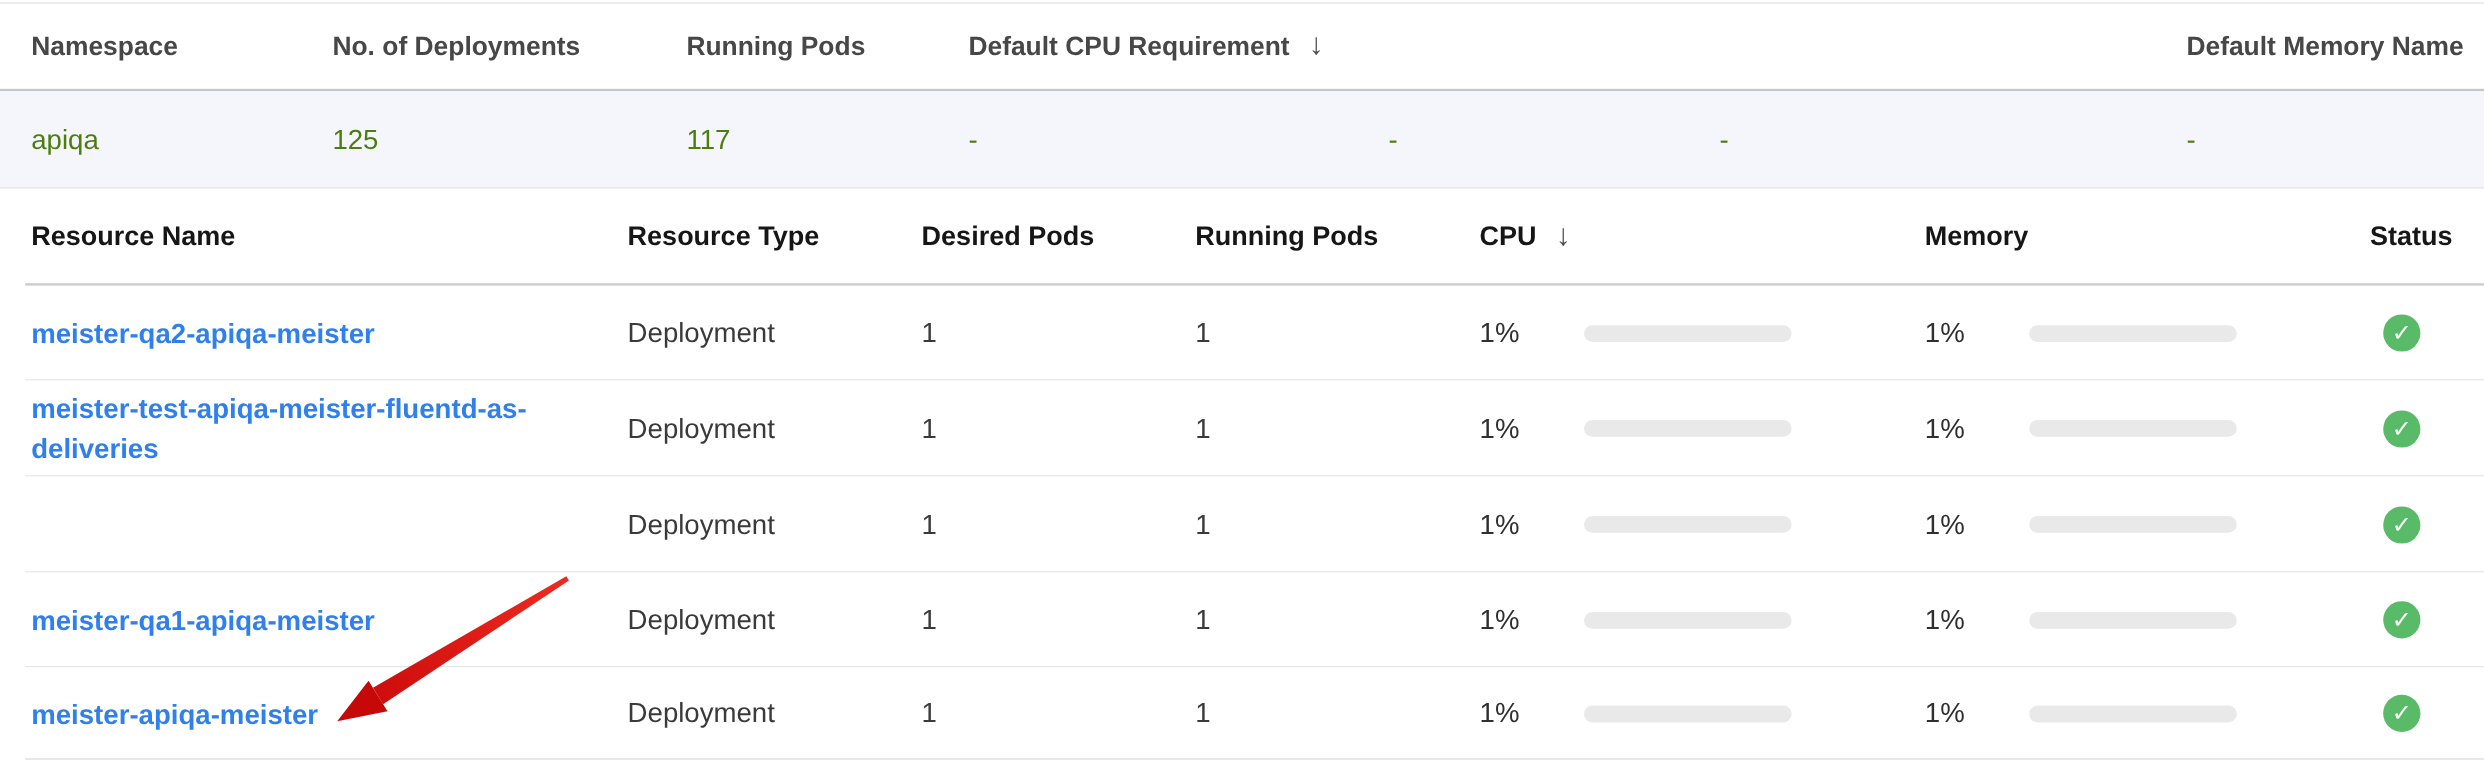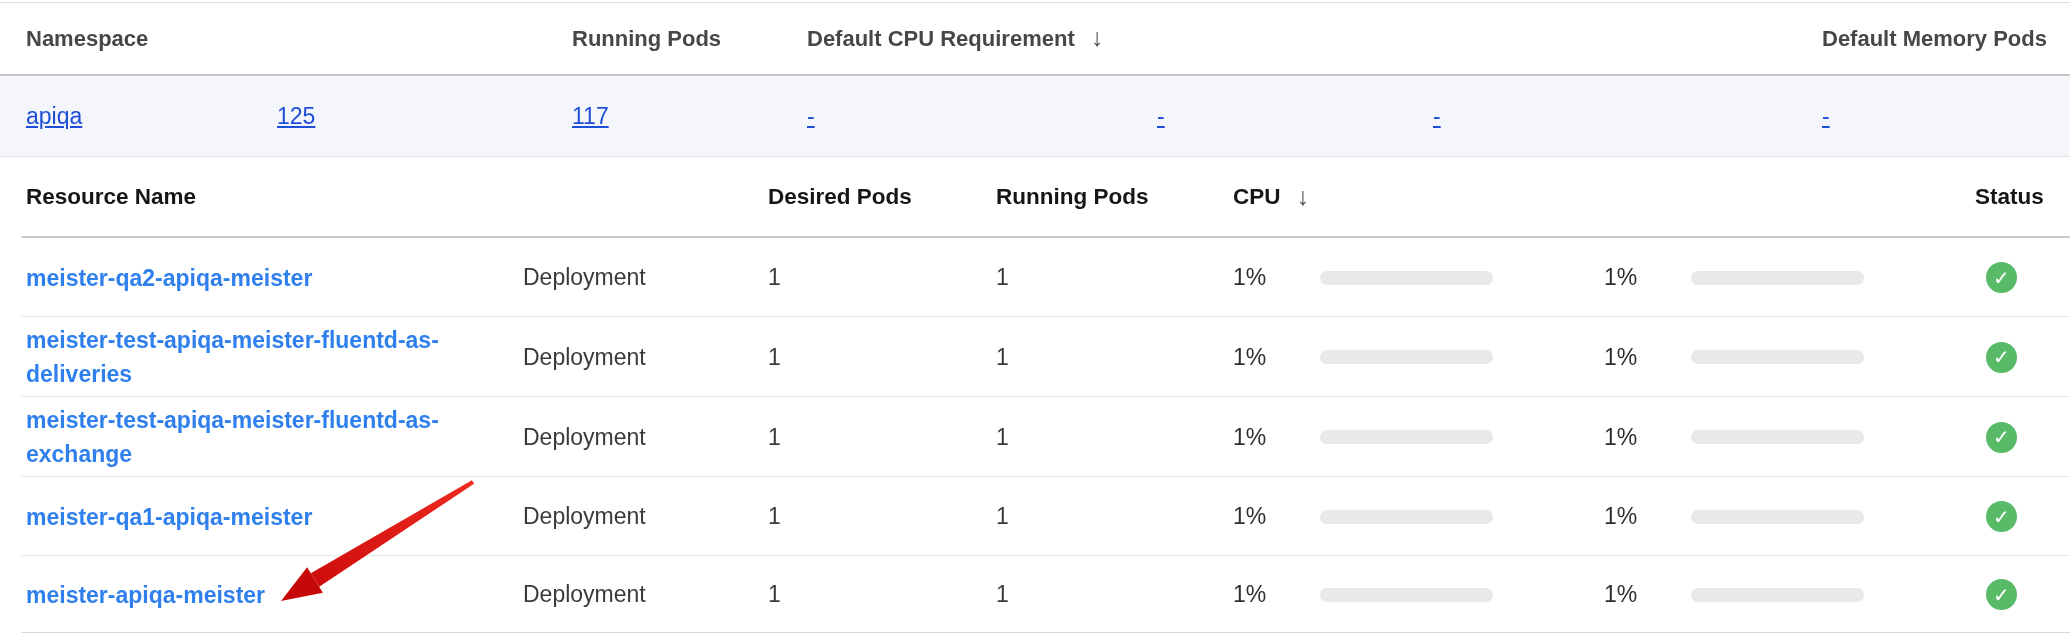--- a/index.html
+++ b/index.html
@@ -10,21 +10,21 @@
     font-family:"Liberation Sans","DejaVu Sans",sans-serif;
     overflow:hidden;
   }
   
   .cell{position:absolute;top:0;height:100%;display:flex;align-items:center;white-space:nowrap;}
   
   .t1-topline{position:absolute;left:0;right:0;top:2px;height:1px;background:#dfdfdf;}
   .t1-header{position:absolute;left:0;right:0;top:3px;height:71px;border-bottom:2px solid #c6c6c6;}
   .t1-header .cell{font-size:22px;font-weight:600;color:#474747;}
   .t1-row{position:absolute;left:0;right:0;top:76px;height:80px;background:#f4f6fb;border-bottom:1px solid #e3e3e3;}
-  .t1-row .cell{font-size:23px;color:#1d4ed8;text-decoration:underline;}
+  .t1-row .cell{font-size:23px;color:#4d7c0f;}
   .c1{left:26px}.c2{left:277px}.c3{left:572px}.c4{left:807px}.c5{left:1157px}.c6{left:1433px}.c7{left:1822px}
   .sort-icon{font-size:25px;font-weight:400;color:#4f4f4f;margin-left:16px;transform:translateY(-1px);}
   
   .t2-header{position:absolute;left:0;right:0;top:157px;height:80px;}
   .t2-header .cell{font-size:22.5px;font-weight:700;color:#161616;text-align:center;}
   .t2-underline{position:absolute;left:21px;right:0;top:236px;height:2px;background:#cccccc;}
   .t2-rows{position:absolute;left:0;right:0;top:238px;}
   .t2-row{position:relative;height:79px;}
   .t2-row .sep{position:absolute;left:21px;right:0;bottom:0;height:1px;background:#e6e6e6;}
   .t2-row.last .sep{background:#d9d9d9;}
@@ -55,56 +55,65 @@
 <body>
 
 <div class="page">
 
   <div class="t1-topline"></div>
 
   <div class="t1-header">
     <div class="cell c1">
         <span>Namespace</span>
       </div>
+    <div class="cell c2">
+        <span>No. of Deployments</span>
+      </div>
     <div class="cell c3">
         <span>Running Pods</span>
       </div>
     <div class="cell c4">
       <span>Default CPU Requirement</span>
       <span class="sort-icon">↓</span>
     </div>
     <div class="cell c7">
-        <span>Default Memory Pods</span>
+        <span>Default Memory Name</span>
       </div>
   </div>
 
   <div class="t1-row">
     <div class="cell c1">apiqa</div>
     <div class="cell c2">125</div>
     <div class="cell c3">117</div>
     <div class="cell c4">-</div>
     <div class="cell c5">-</div>
     <div class="cell c6">-</div>
     <div class="cell c7">-</div>
   </div>
 
   <div class="t2-header">
     <div class="cell r1">
         <span>Resource Name</span>
       </div>
+    <div class="cell r2">
+        <span>Resource Type</span>
+      </div>
     <div class="cell r3">
         <span>Desired Pods</span>
       </div>
     <div class="cell r4">
         <span>Running Pods</span>
       </div>
     <div class="cell r5">
       <span>CPU</span>
       <span class="sort-icon">↓</span>
     </div>
+    <div class="cell r6">
+        <span>Memory</span>
+      </div>
     <div class="cell r7">
         <span>Status</span>
       </div>
   </div>
   <div class="t2-underline"></div>
 
   <div class="t2-rows">
 
     <div class="t2-row" style="height:79px">
       <div class="cell r1">
@@ -142,23 +151,20 @@
           <span class="pct">1%</span>
           <span class="bar"><span class="bar-fill mem"></span></span>
         </div>
       <div class="cell r7 status-wrap">
           <span class="status-dot">✓</span>
         </div>
       <div class="sep"></div>
     </div>
 
     <div class="t2-row" style="height:80px">
-      <div class="cell r1">
-          <span class="res-name"><a class="res-link">meister-test-apiqa-meister-fluentd-as-exchange</a></span>
-        </div>
       <div class="cell r2">Deployment</div>
       <div class="cell r3 num">1</div>
       <div class="cell r4 num">1</div>
       <div class="cell r5 usage">
           <span class="pct">1%</span>
           <span class="bar"><span class="bar-fill cpu"></span></span>
         </div>
       <div class="cell r6 usage">
           <span class="pct">1%</span>
           <span class="bar"><span class="bar-fill mem"></span></span>

